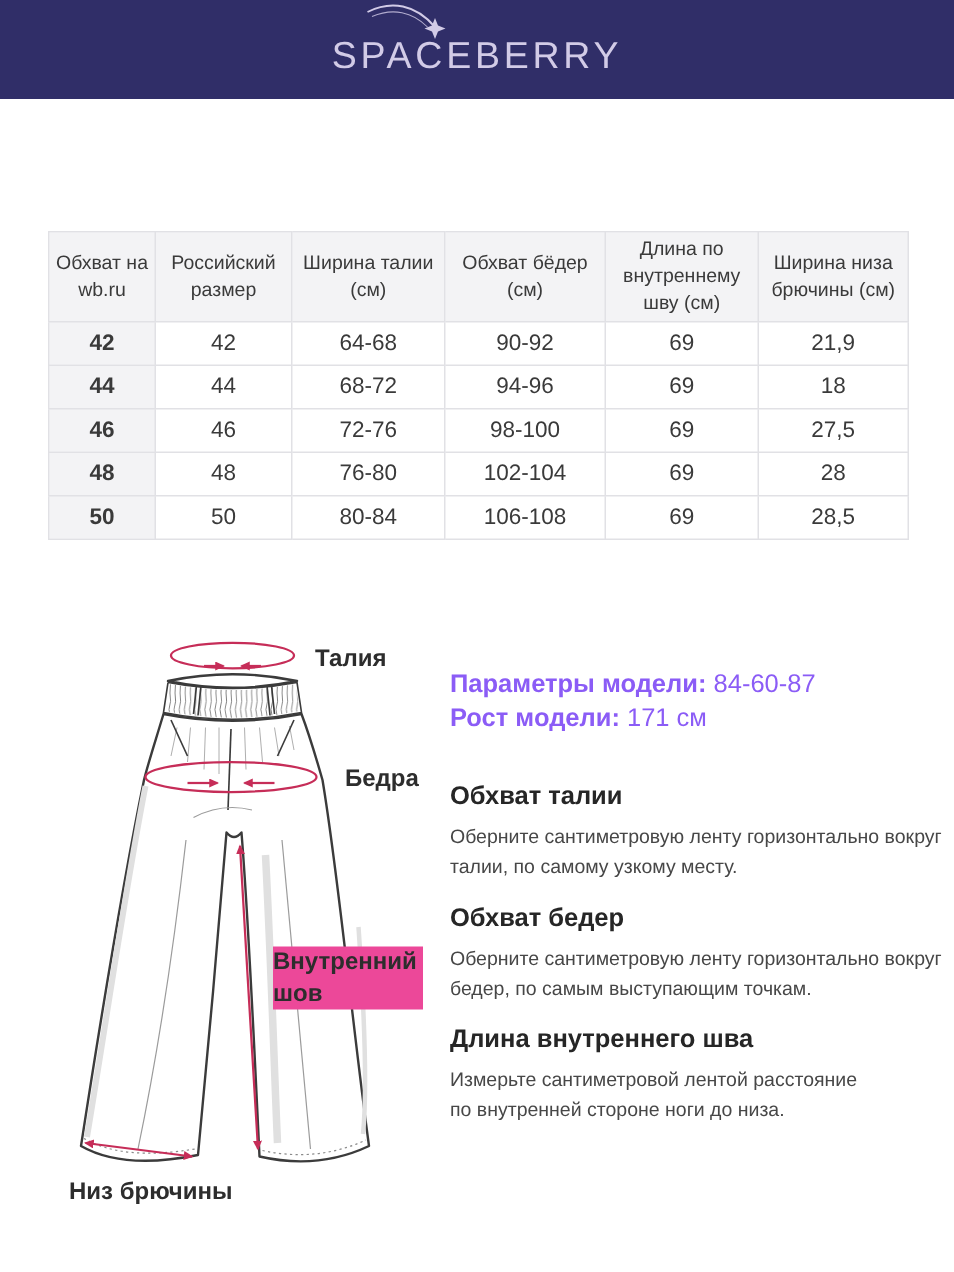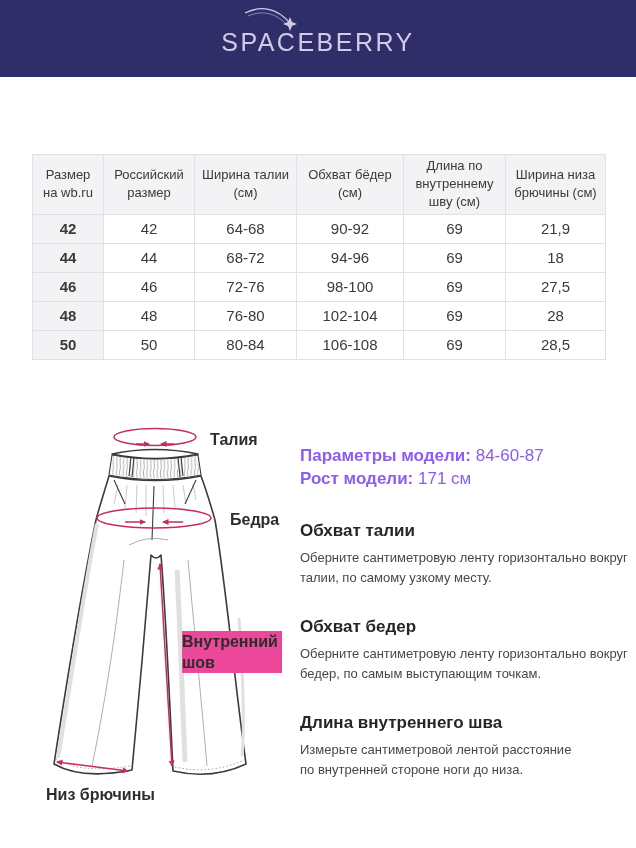--- a/index.html
+++ b/index.html
@@ -6,21 +6,21 @@
     --navy:#302e68; --lavender:#d2cbe7; --red:#c62d58;
     --table-bg:#f3f3f5; --table-border:#e1e1e5; --ink:#3a3a3a;
   }
   html,body{margin:0;padding:0;}
   body{
     width:636px;height:848px;position:relative;background:#ffffff;
     font-family:"Liberation Sans",sans-serif;color:var(--ink);overflow:hidden;
   }
   
   .brand-header{
-    height:77px;background:var(--navy);
+    height:66px;background:var(--navy);
     display:flex;align-items:center;justify-content:center;
   }
   .logo{
     position:relative;color:var(--lavender);
     font-size:25px;letter-spacing:2.5px;font-weight:400;line-height:1;
     padding-top:8px;
   }
   .swoosh{position:absolute;left:2px;top:-16px;overflow:visible;}
   .swoosh path{stroke:var(--lavender);fill:none;}
   .swoosh .star{fill:var(--lavender);stroke:none;}
@@ -46,21 +46,21 @@
   }
   .label-waist{left:210px;top:429px;}
   .label-hips{left:230px;top:509px;}
   .label-inseam{left:182px;top:631px;width:100px;background:#ec4899;}
   .label-hem{left:46px;top:784px;}
   
   .info{position:absolute;left:300px;top:444px;width:330px;}
   .model-line{font-size:17px;line-height:23px;color:#8b5cf6;}
   .model-line .lbl{font-weight:700;}
   .guide{margin-top:30px;}
-  .section{margin-top:28px;}
+  .section{margin-top:13px;}
   .section:first-child{margin-top:0;}
   .section h3{margin:0;font-size:17px;font-weight:700;color:#262626;line-height:21px;}
   .section p{margin:7px 0 0;font-size:13px;line-height:20px;color:#474747;white-space:pre-line;}
   
   .outline{fill:#ffffff;stroke:#3b3b3b;stroke-width:1.6;stroke-linejoin:round;}
   .thin{stroke:#3b3b3b;stroke-width:1.1;fill:none;}
   .crease{stroke:#9b9b9b;stroke-width:0.8;fill:none;}
   .gather{stroke:#a5a5a5;stroke-width:0.6;fill:none;}
   .shade{stroke:#e0e0e0;fill:none;}
   .dotted{stroke:#8a8a8a;stroke-width:0.8;fill:none;stroke-dasharray:1.5 2.2;}
@@ -85,21 +85,21 @@
   <colgroup>
     <col style="width:71px">
       <col style="width:91px">
       <col style="width:102px">
     <col style="width:107px">
       <col style="width:102px">
       <col style="width:100px">
   </colgroup>
   <thead>
     <tr>
-        <th>Размер на wb.ru</th>
+        <th>Обхват на wb.ru</th>
         <th>Российский размер</th>
         <th>Ширина талии (см)</th>
         <th>Обхват бёдер (см)</th>
         <th>Длина по внутреннему шву (см)</th>
         <th>Ширина низа брючины (см)</th>
       </tr>
   </thead>
   <tbody>
       <tr>
         <td class="first">42</td>

